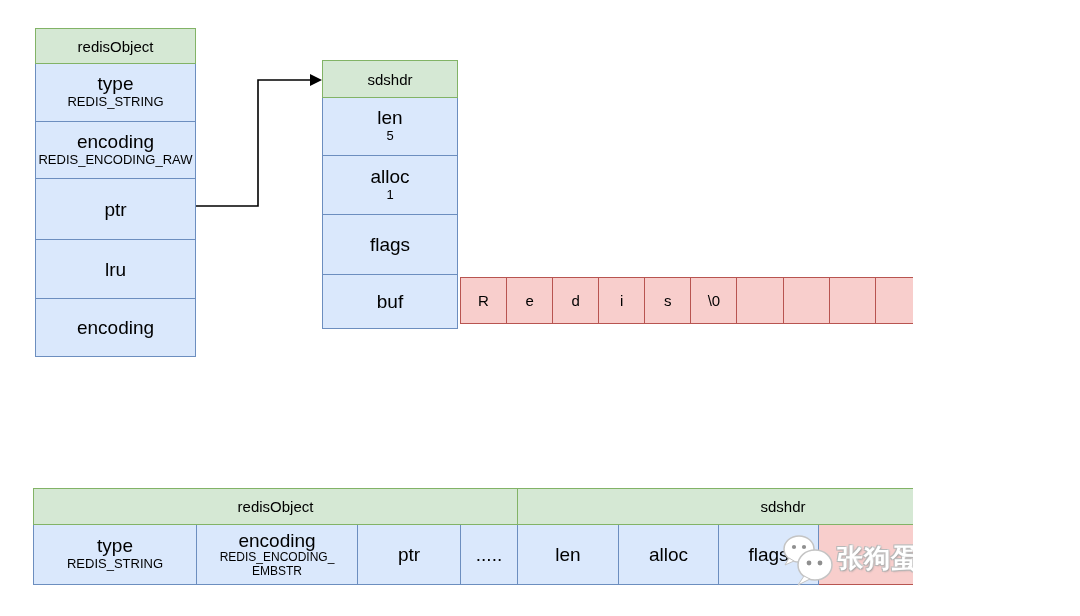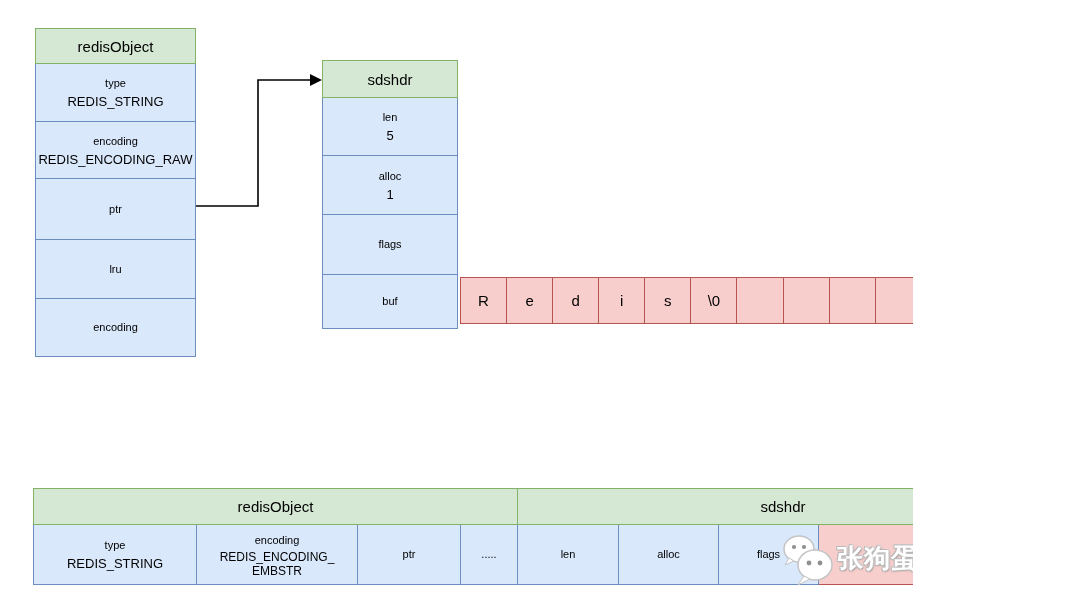--- a/index.html
+++ b/index.html
@@ -5,21 +5,21 @@
   html,body{margin:0;padding:0;background:#ffffff;}
   .stage{
     position:relative;width:913px;height:616px;background:#ffffff;
     font-family:"Liberation Sans",sans-serif;color:#000;overflow:hidden;
   }
   table{border-collapse:collapse;table-layout:fixed;}
   td{border:1px solid;padding:0;text-align:center;vertical-align:middle;overflow:visible;}
   .green-cell{background:var(--green-fill);border-color:var(--green-border);}
   .blue-cell{background:var(--blue-fill);border-color:var(--blue-border);}
   .red-cell{background:var(--red-fill);border-color:var(--red-border);}
-  .label{font-size:11px;line-height:19px;white-space:pre-line;}
+  .label{font-size:19px;line-height:19px;white-space:pre-line;}
   .sub{font-size:13px;line-height:18px;white-space:nowrap;}
   .sub-small{font-size:12px;line-height:14px;white-space:pre-line;}
   .hdr-label{font-size:15px;}
   .abs{position:absolute;}
   .buf-cell{font-size:15px;}
   .arrow-svg{position:absolute;pointer-events:none;}
   .watermark{
     position:absolute;left:779px;top:527px;display:flex;align-items:center;
   }
   .wm-text{

